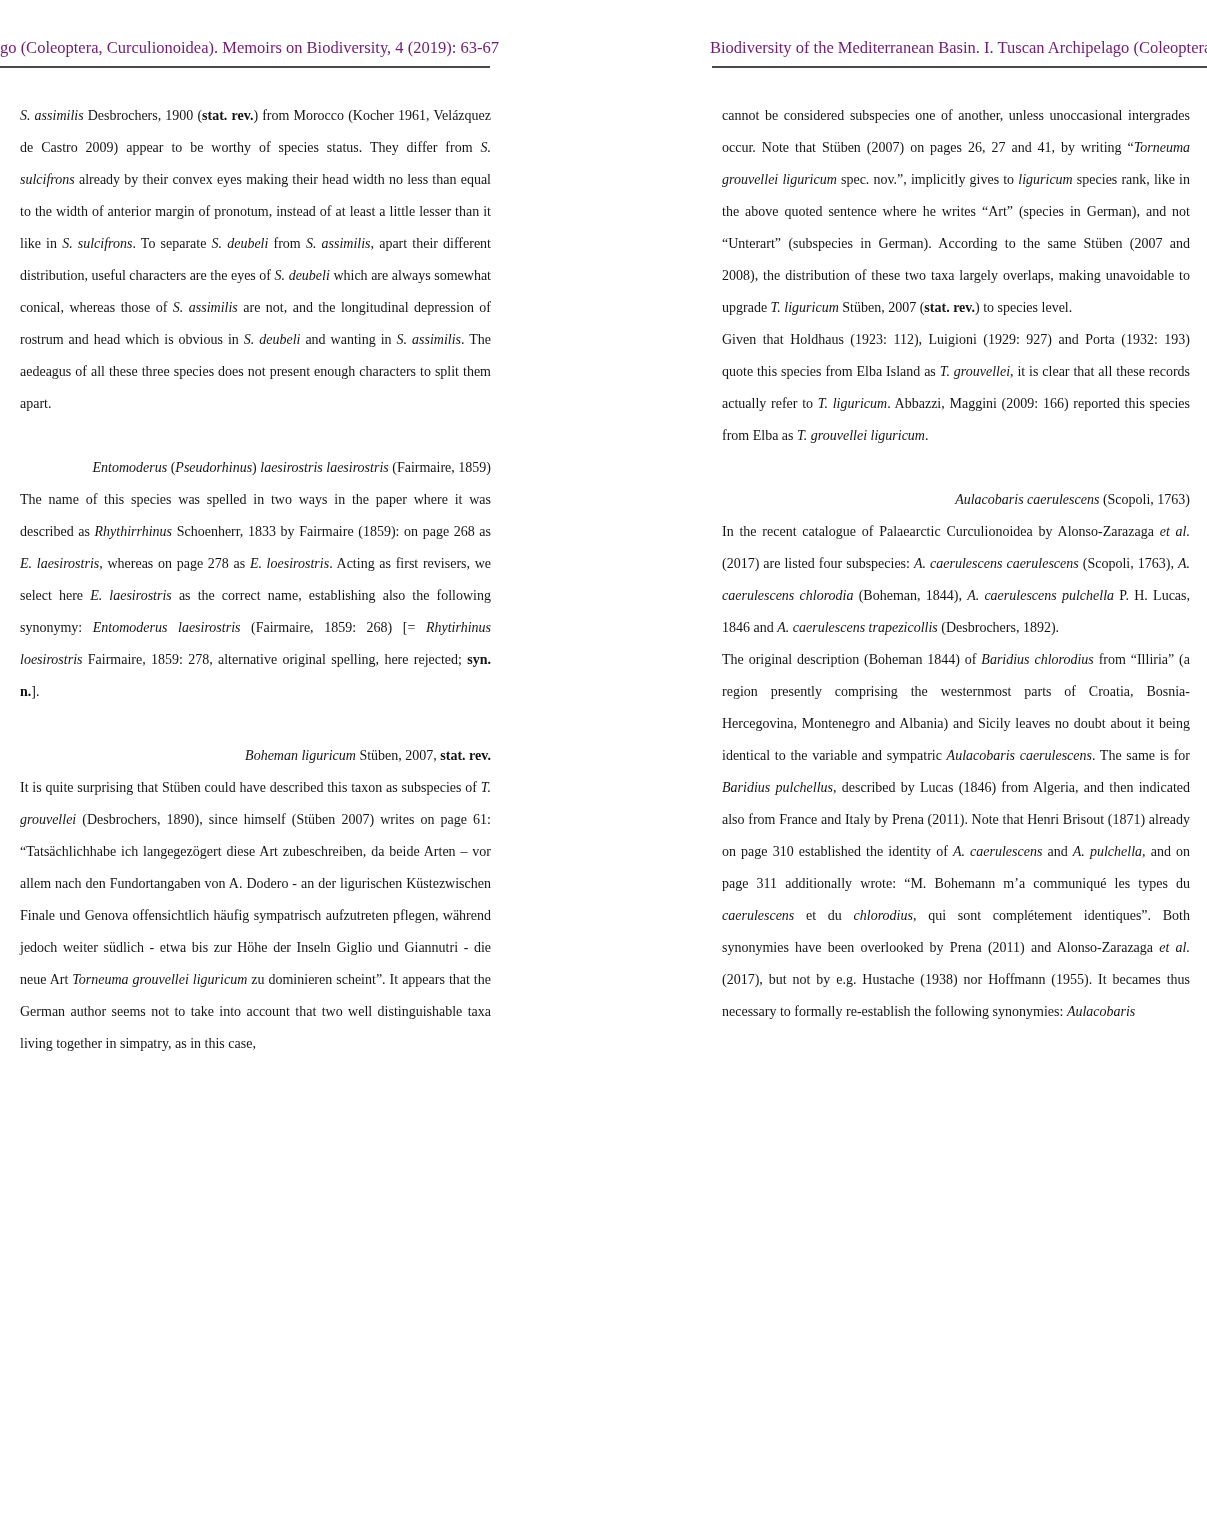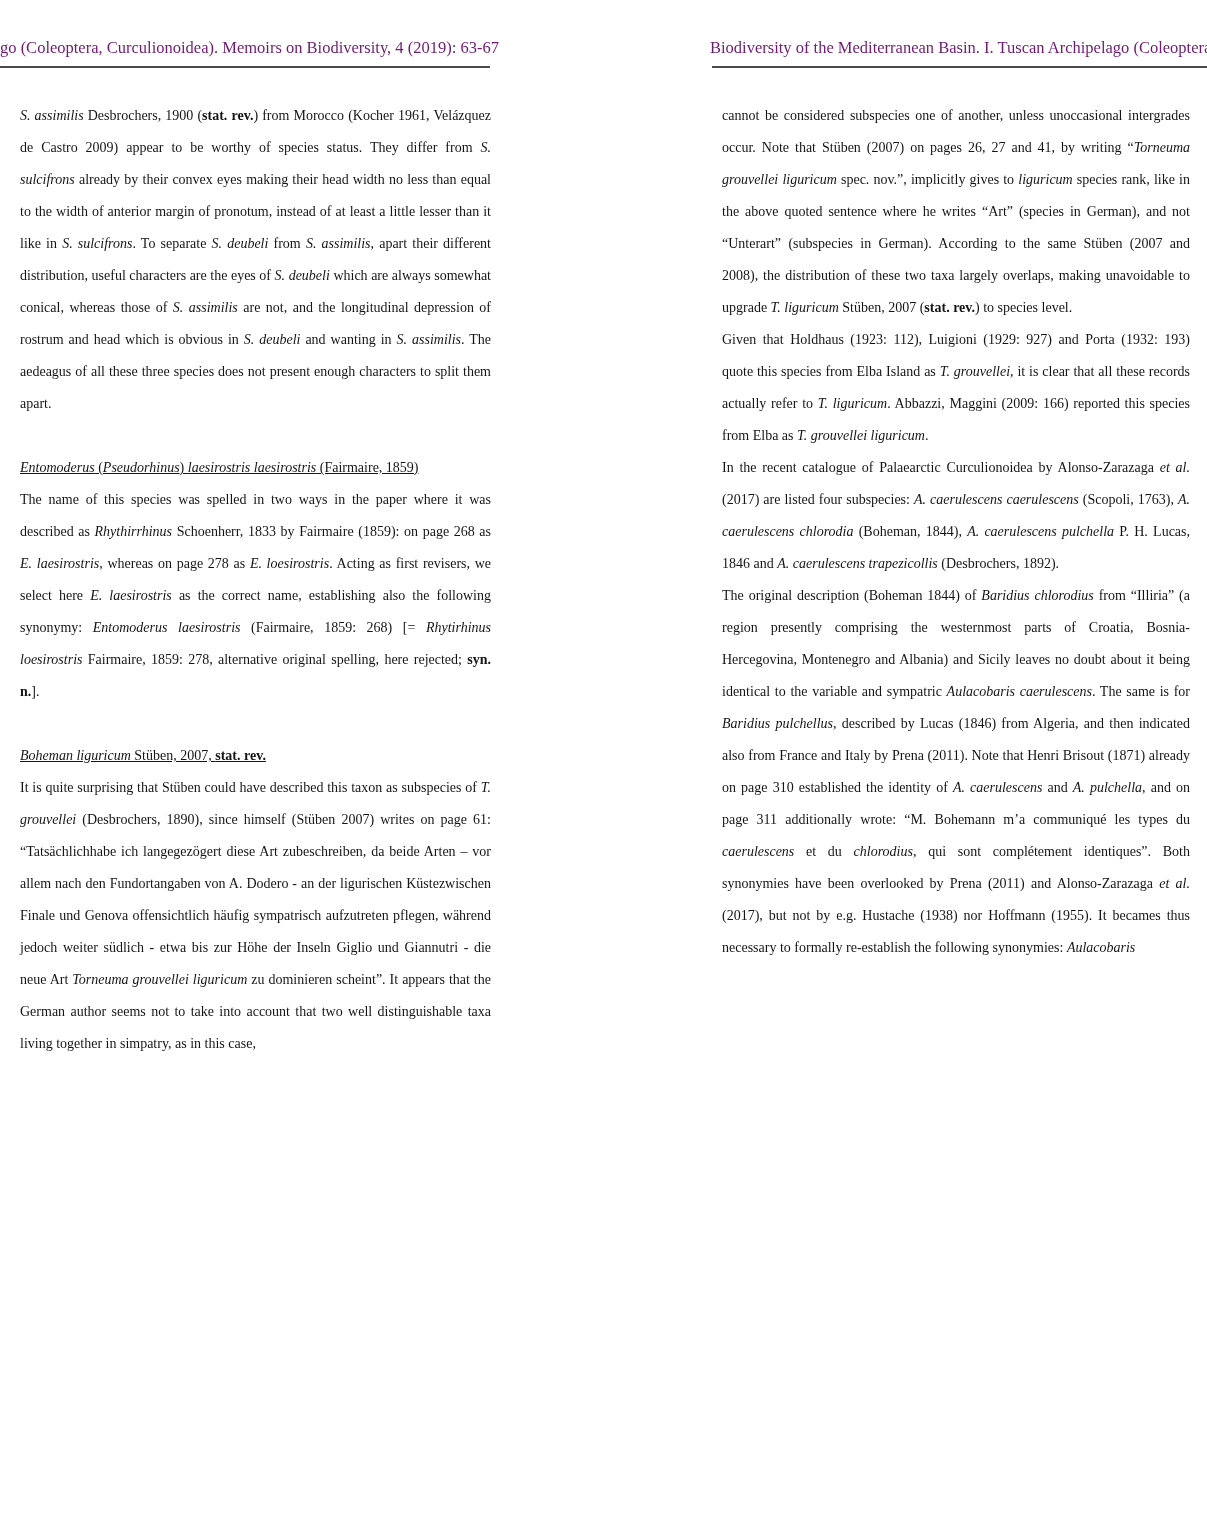--- a/index.html
+++ b/index.html
@@ -37,21 +37,21 @@
   .column {
     position: absolute;
     top: 100px;
     font-size: 14px;
     line-height: 32px;
   }
   #col-left  { left: 20px;  width: 471px; }
   #col-right { left: 710px; width: 468px; margin-left: 12px; }
 
   .column p { margin: 0; text-align: justify; }
-  .column p.heading { text-align: left; margin-top: 32px; text-decoration: underline; }
+  .column p.heading { text-align: right; margin-top: 32px; }
 
   .it { font-style: italic; }
   .bd { font-weight: bold; }
 </style>
 </head>
 <body>
 
 <div class="page">
 
   <div class="running-head" id="head-left">go (Coleoptera, Curculionoidea). Memoirs on Biodiversity, 4 (2019): 63-67</div>
@@ -65,17 +65,18 @@
     <p><span class="it">S. assimilis</span><span> Desbrochers, 1900 (</span><span class="bd">stat. rev.</span><span>) from Morocco (Kocher 1961, Velázquez de Castro 2009) appear to be worthy of species status. They differ from </span><span class="it">S. sulcifrons</span><span> already by their convex eyes making their head width no less than equal to the width of anterior margin of pronotum, instead of at least a little lesser than it like in </span><span class="it">S. sulcifrons</span><span>. To separate </span><span class="it">S. deubeli</span><span> from </span><span class="it">S. assimilis</span><span>, apart their different distribution, useful characters are the eyes of </span><span class="it">S. deubeli</span><span> which are always somewhat conical, whereas those of </span><span class="it">S. assimilis</span><span> are not, and the longitudinal depression of rostrum and head which is obvious in </span><span class="it">S. deubeli</span><span> and wanting in </span><span class="it">S. assimilis</span><span>. The aedeagus of all these three species does not present enough characters to split them apart.</span></p>
     <p class="heading"><span class="it">Entomoderus</span><span> (</span><span class="it">Pseudorhinus</span><span>) </span><span class="it">laesirostris laesirostris</span><span> (Fairmaire, 1859)</span></p>
     <p><span>The name of this species was spelled in two ways in the paper where it was described as </span><span class="it">Rhythirrhinus</span><span> Schoenherr, 1833 by Fairmaire (1859): on page 268 as </span><span class="it">E. laesirostris</span><span>, whereas on page 278 as </span><span class="it">E. loesirostris</span><span>. Acting as first revisers, we select here </span><span class="it">E. laesirostris</span><span> as the correct name, establishing also the following synonymy: </span><span class="it">Entomoderus laesirostris</span><span> (Fairmaire, 1859: 268) [= </span><span class="it">Rhytirhinus loesirostris</span><span> Fairmaire, 1859: 278, alternative original spelling, here rejected; </span><span class="bd">syn. n.</span><span>].</span></p>
     <p class="heading"><span class="it">Boheman liguricum</span><span> Stüben, 2007, </span><span class="bd">stat. rev.</span></p>
     <p><span>It is quite surprising that Stüben could have described this taxon as subspecies of </span><span class="it">T. grouvellei</span><span> (Desbrochers, 1890), since himself (Stüben 2007) writes on page 61: “Tatsächlichhabe ich langegezögert diese Art zubeschreiben, da beide Arten – vor allem nach den Fundortangaben von A. Dodero - an der ligurischen Küstezwischen Finale und Genova offensichtlich häufig sympatrisch aufzutreten pflegen, während jedoch weiter südlich - etwa bis zur Höhe der Inseln Giglio und Giannutri - die neue Art </span><span class="it">Torneuma grouvellei liguricum</span><span> zu dominieren scheint”. It appears that the German author seems not to take into account that two well distinguishable taxa living together in simpatry, as in this case,</span></p>
   </div>
 
   <div class="column" id="col-right">
     <p><span>cannot be considered subspecies one of another, unless unoccasional intergrades occur. Note that Stüben (2007) on pages 26, 27 and 41, by writing “</span><span class="it">Torneuma grouvellei liguricum</span><span> spec. nov.”, implicitly gives to </span><span class="it">liguricum</span><span> species rank, like in the above quoted sentence where he writes “Art” (species in German), and not “Unterart” (subspecies in German). According to the same Stüben (2007 and 2008), the distribution of these two taxa largely overlaps, making unavoidable to upgrade </span><span class="it">T. liguricum</span><span> Stüben, 2007 (</span><span class="bd">stat. rev.</span><span>) to species level.</span></p>
     <p><span>Given that Holdhaus (1923: 112), Luigioni (1929: 927) and Porta (1932: 193) quote this species from Elba Island as </span><span class="it">T. grouvellei</span><span>, it is clear that all these records actually refer to </span><span class="it">T. liguricum</span><span>. Abbazzi, Maggini (2009: 166) reported this species from Elba as </span><span class="it">T. grouvellei liguricum</span><span>.</span></p>
+    <p class="heading"><span class="it">Aulacobaris caerulescens</span><span> (Scopoli, 1763)</span></p>
     <p><span>In the recent catalogue of Palaearctic Curculionoidea by Alonso-Zarazaga </span><span class="it">et al.</span><span> (2017) are listed four subspecies: </span><span class="it">A. caerulescens caerulescens</span><span> (Scopoli, 1763), </span><span class="it">A. caerulescens chlorodia</span><span> (Boheman, 1844), </span><span class="it">A. caerulescens pulchella</span><span> P. H. Lucas, 1846 and </span><span class="it">A. caerulescens trapezicollis</span><span> (Desbrochers, 1892).</span></p>
     <p><span>The original description (Boheman 1844) of </span><span class="it">Baridius chlorodius</span><span> from “Illiria” (a region presently comprising the westernmost parts of Croatia, Bosnia-Hercegovina, Montenegro and Albania) and Sicily leaves no doubt about it being identical to the variable and sympatric </span><span class="it">Aulacobaris caerulescens</span><span>. The same is for </span><span class="it">Baridius pulchellus</span><span>, described by Lucas (1846) from Algeria, and then indicated also from France and Italy by Prena (2011). Note that Henri Brisout (1871) already on page 310 established the identity of </span><span class="it">A. caerulescens</span><span> and </span><span class="it">A. pulchella</span><span>, and on page 311 additionally wrote: “M. Bohemann m’a communiqué les types du </span><span class="it">caerulescens</span><span> et du </span><span class="it">chlorodius</span><span>, qui sont complétement identiques”. Both synonymies have been overlooked by Prena (2011) and Alonso-Zarazaga </span><span class="it">et al.</span><span> (2017), but not by e.g. Hustache (1938) nor Hoffmann (1955). It becames thus necessary to formally re-establish the following synonymies: </span><span class="it">Aulacobaris</span></p>
   </div>
 
 </div>
 
 </body></html>

